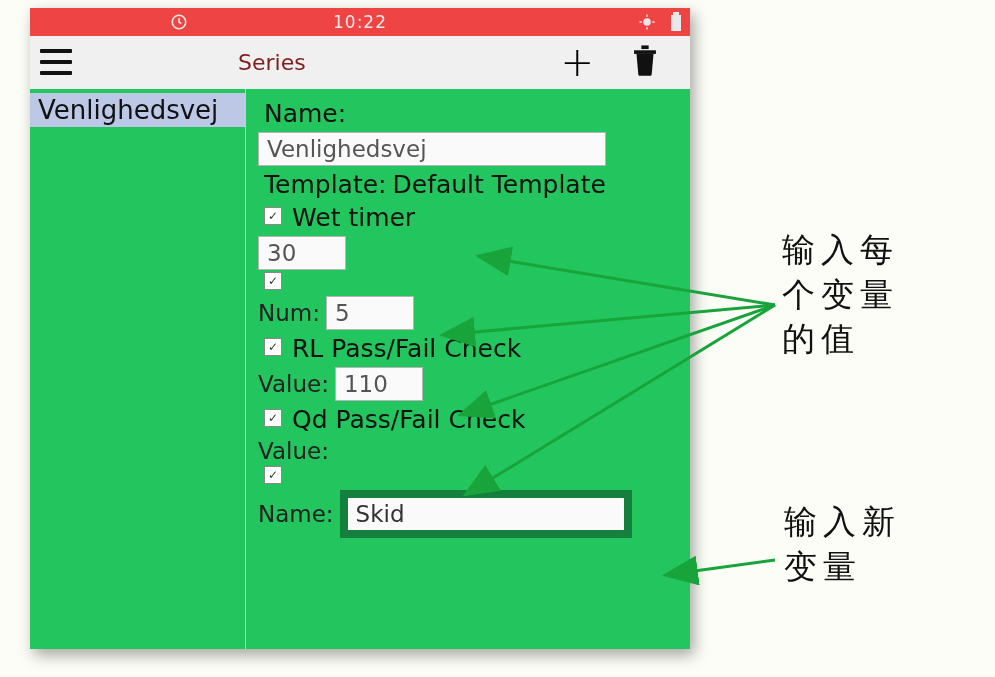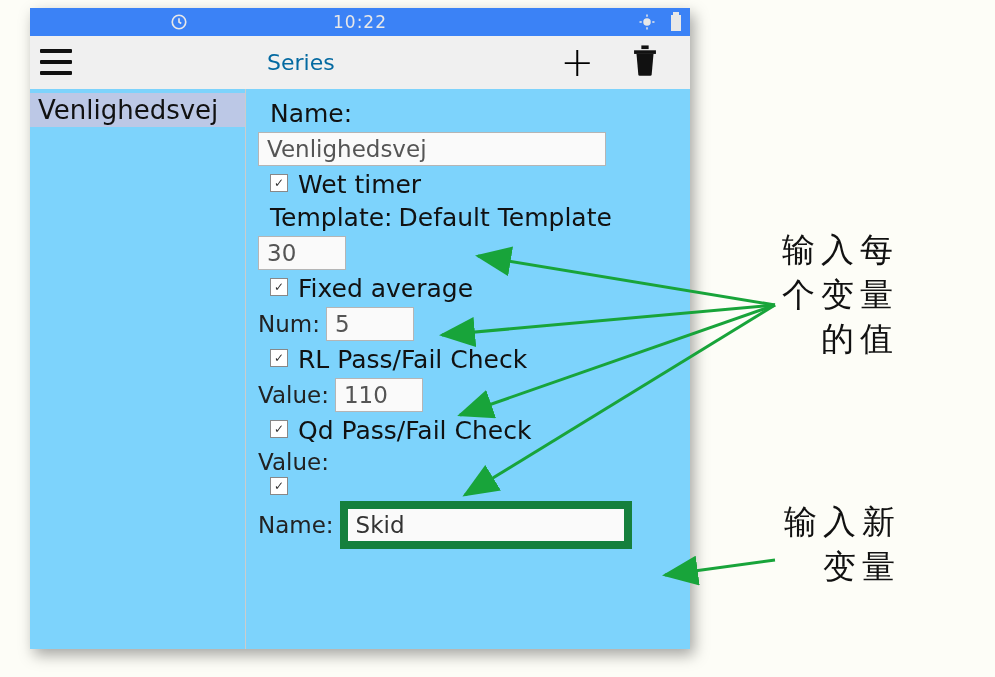--- a/index.html
+++ b/index.html
@@ -16,21 +16,21 @@
     position: absolute;
     left: 30px;
     top: 8px;
     width: 660px;
     background: #f3f3f3;
     box-shadow: 4px 6px 14px rgba(0,0,0,.35);
   }
   
   .status {
     height: 28px;
-    background: #3b82f6;
+    background: #ef4444;
     color: #e8e8e8;
     display: flex;
     align-items: center;
     position: relative;
   }
   .status .icon {
     display: inline-flex;
     align-items: center;
     justify-content: center;
   }
@@ -48,39 +48,39 @@
     align-items: center;
     position: relative;
   }
   .hamburger {
     width: 44px; height: 44px; margin-left: 6px;
     display:flex; flex-direction:column; justify-content:center; gap:7px;
     cursor:pointer;
   }
   .hamburger div { height:4px; background:#111; width:32px; margin-left:4px; border-radius:1px;}
   .toolbar-title {
-    position:absolute; left: 237px;
-    color:#0369a1; font-size:22px;
+    position:absolute; left: 208px;
+    color:#7f1d1d; font-size:22px;
   }
   .toolbar .plus {
     position:absolute; right: 96px;
     font-size:40px; line-height:40px;
     cursor:pointer;
     font-weight: 300;
   }
   .toolbar .trash {
     position:absolute; right: 30px;
     cursor:pointer;
   }
 
   
   .main {
     display:flex;
     min-height: 560px;
-    background:#7dd3fc;
+    background:#22c55e;
   }
   .sidebar {
     width: 215px;
     border-right: 1px solid #ccc;
     padding-top: 4px;
   }
   .sidebar .item {
     font-size: 26px;
     padding: 2px 8px 2px 8px;
     cursor:pointer;
@@ -88,21 +88,21 @@
   }
   .sidebar .item.selected {
     background: #bcc8e6;
   }
   .form {
     flex:1;
     padding: 6px 10px 16px 12px;
     font-size: 25px;
     color:#111;
   }
-  .form .row { margin: 4px 0 2px 12px; display:flex; align-items:center; flex-wrap:wrap; gap:6px;}
+  .form .row { margin: 4px 0 2px 6px; display:flex; align-items:center; flex-wrap:wrap; gap:6px;}
   .form label.lbl { font-size:25px; }
   .form input[type=text] {
     font-size: 23px;
     padding: 3px 8px;
     border: 1px solid #b5b5b5;
     background: #fafafa;
     color:#555;
     font-family: inherit;
   }
   .form input.name-field { width: 330px; display:block; margin-top:4px;}
@@ -125,21 +125,20 @@
 
   
   .anno {
     position:absolute;
     font-family: "SimSun","Songti SC","STSong",serif;
     font-size: 33px;
     color:#111;
     line-height: 1.35;
     letter-spacing: 6px;
     white-space: pre;
-    text-align: right;
   }
   #anno1 { left: 782px; top: 228px; }
   #anno2 { left: 784px; top: 500px; }
 
   svg.arrow { position:absolute; pointer-events:none; }
 </style>
 </head>
 <body>
 
 <div class="device">
@@ -187,36 +186,35 @@
     <div class="sidebar">
       <div class="item selected">Venlighedsvej</div>
     </div>
 
     <div class="form">
       <div class="row">
         <label class="lbl">Name:</label>
       </div>
       <input type="text" class="name-field" value="Venlighedsvej" style="">
 
-      <div class="row">
-        <span class="cbx"></span>
-        <span>Wet timer</span>
-      </div>
-
       <div class="row template-row">
         <span>Template:</span>
         <span class="template-val">Default Template</span>
       </div>
+
+      <div class="row">
+        <span class="cbx"></span>
+        <span>Wet timer</span>
+      </div>
       <div class="row sub">
         <input type="text" class="small" value="30" style="">
       </div>
 
       <div class="row">
         <span class="cbx"></span>
-        <span>Fixed average</span>
       </div>
       <div class="row sub">
         <span>Num:</span>
         <input type="text" class="small" value="5" style="">
       </div>
 
       <div class="row">
         <span class="cbx"></span>
         <span>RL Pass/Fail Check</span>
       </div>

